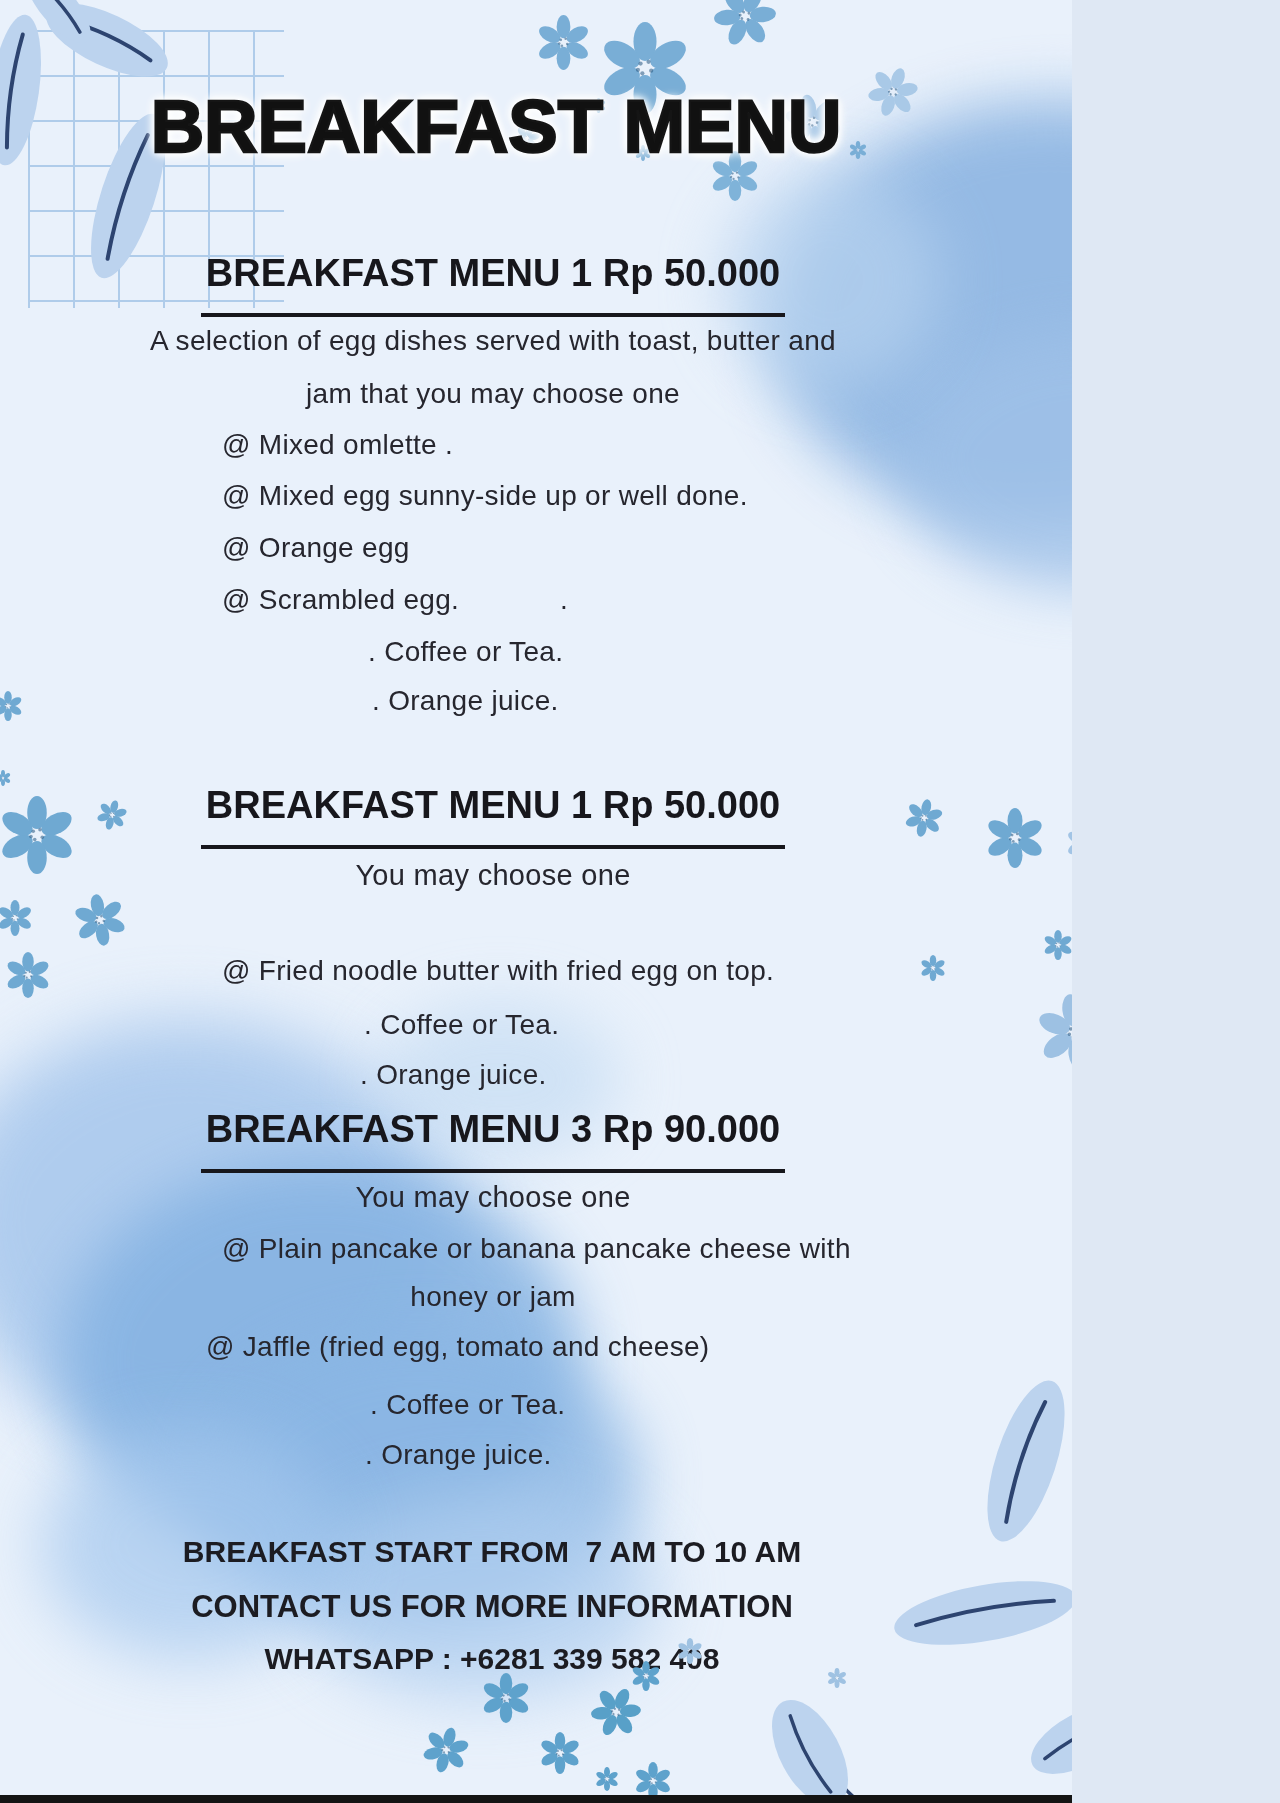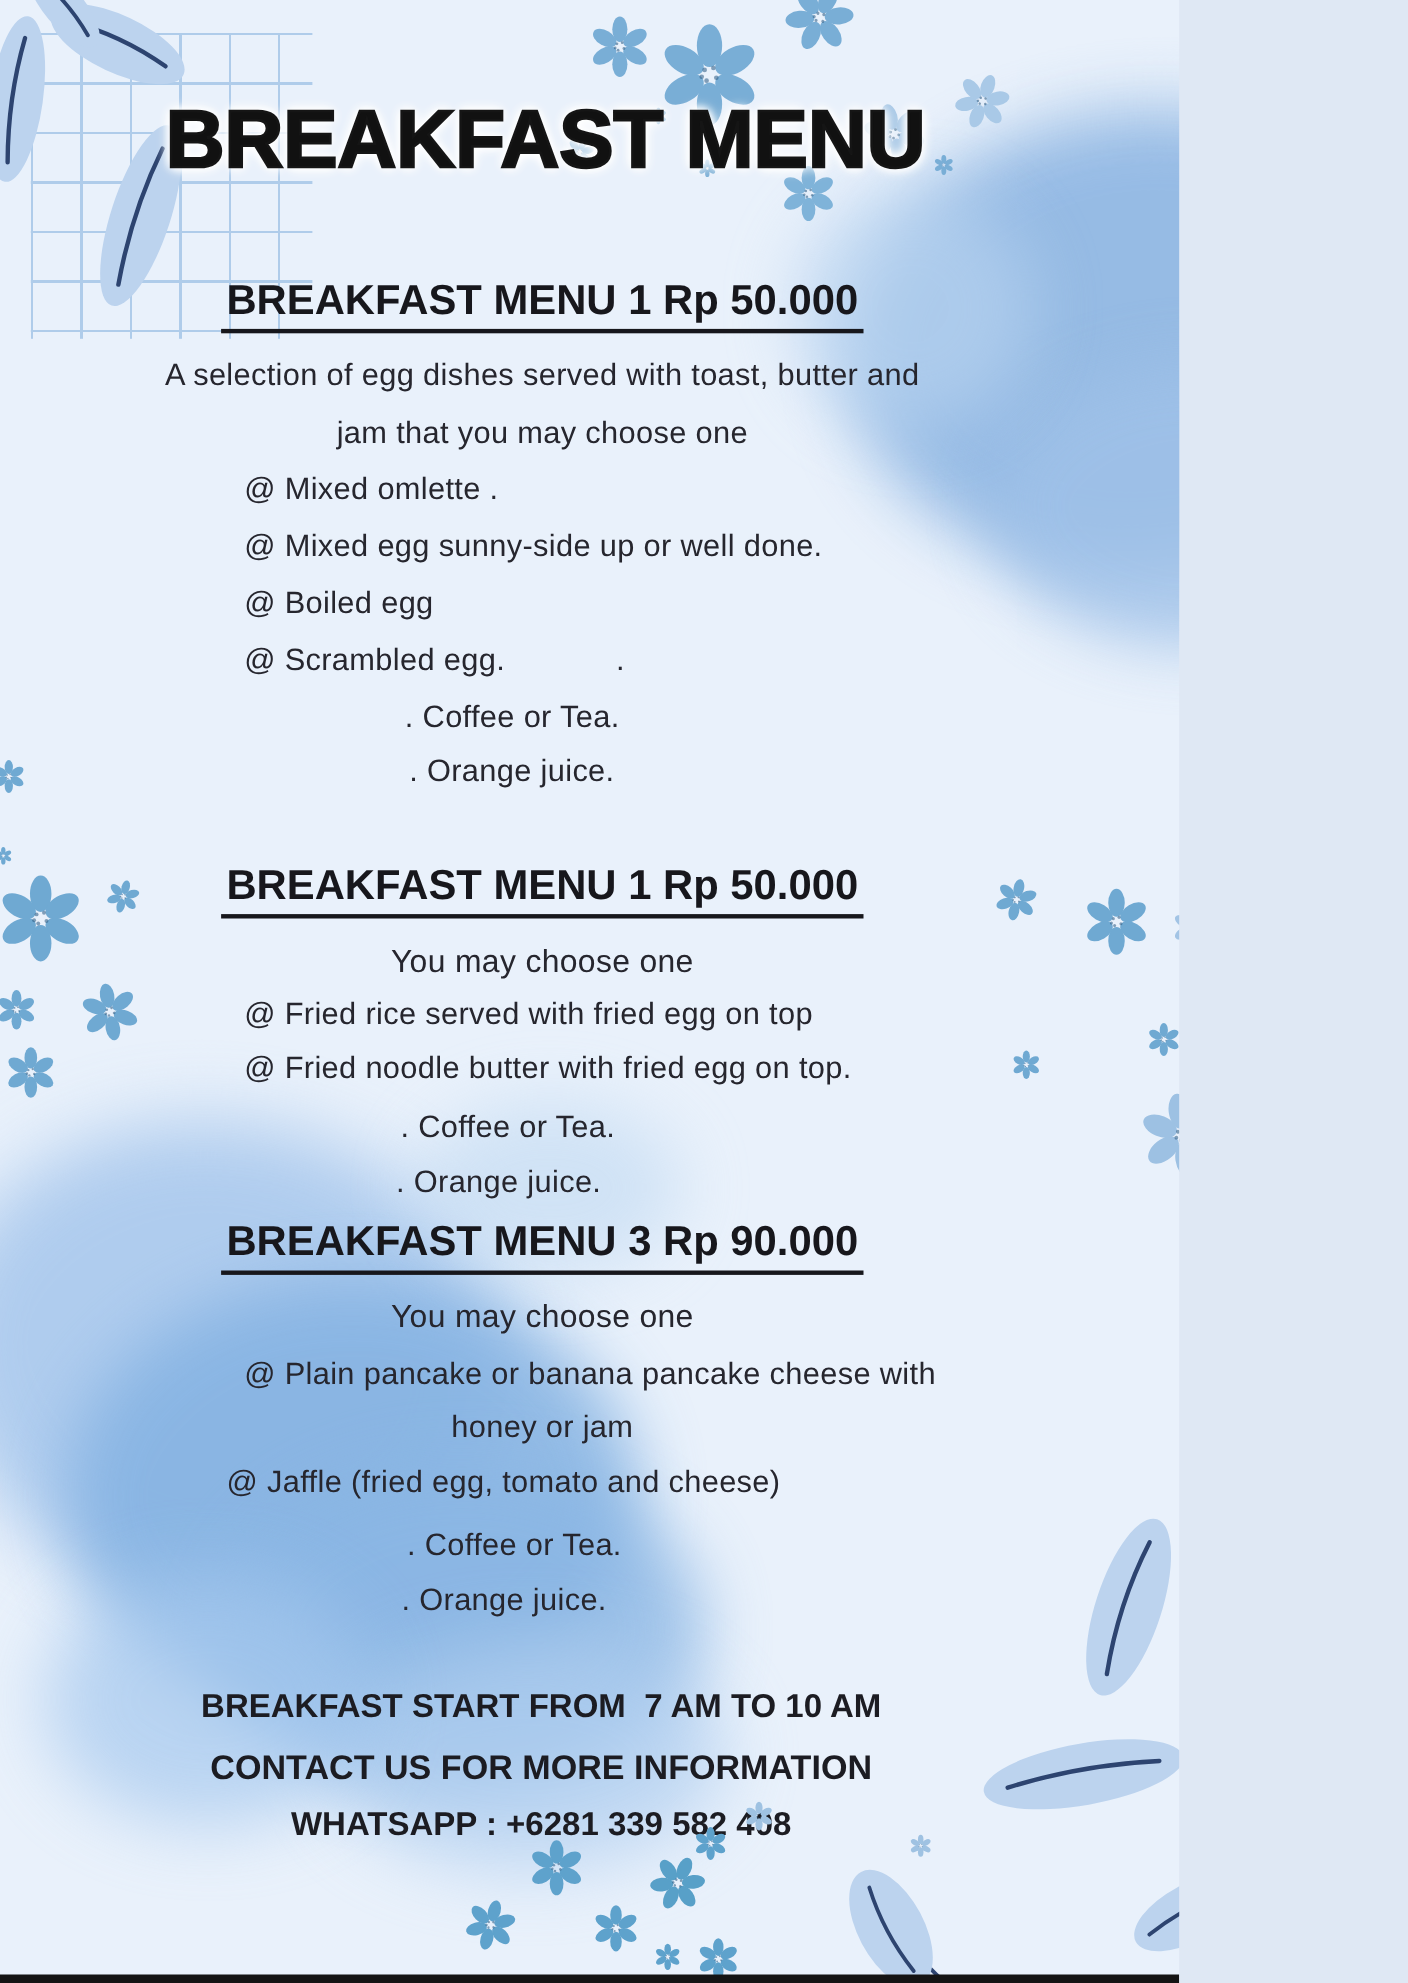--- a/index.html
+++ b/index.html
@@ -11,21 +11,21 @@
                          repeating-linear-gradient(to right,#a6c6e8 0 2px,transparent 2px 45px);}
   .deco{position:absolute;z-index:3;overflow:visible;}
   .deco-top{z-index:7;}
   .fl{position:absolute;overflow:visible;z-index:4;fill:currentColor;}
   .fl.top{z-index:7;}
   .txt{position:absolute;z-index:5;color:#26262e;font-size:28px;letter-spacing:.3px;white-space:nowrap;line-height:1.2;}
   .sub{font-size:29px;}
   .center{left:0;width:100%;text-align:center;transform:translateX(-43px);}
   .heading{position:absolute;z-index:5;left:0;width:100%;text-align:center;transform:translateX(-43px);
            font-size:38px;font-weight:bold;color:#17171c;white-space:nowrap;line-height:1.15;}
-  .heading span{display:inline-block;border-bottom:4px solid #17171c;padding:0 5px 3px;}
+  .heading span{display:inline-block;border-bottom:4px solid #17171c;padding:0 5px 17px;}
   .title{position:absolute;top:84px;left:0;width:100%;margin:0;text-align:center;transform:translateX(-40px);
          z-index:6;font-size:74px;font-weight:bold;color:#111;-webkit-text-stroke:2.5px #151515;
          text-shadow:0 0 8px #fff,0 0 14px #fff,2px 2px 10px #fff,-2px -2px 10px #fff;white-space:nowrap;}
   .footer{position:absolute;z-index:5;left:0;width:100%;text-align:center;transform:translateX(-44px);
           font-weight:bold;font-size:30px;color:#1c1c22;white-space:pre;line-height:1.2;}
   .bar{position:absolute;left:0;bottom:0;width:100%;height:8px;background:#141414;z-index:9;}
 </style>
 </head>
 <body>
 
@@ -236,29 +236,28 @@
     </g>
   </svg>
 
   <h1 class="title">BREAKFAST MENU</h1>
 
   <div class="heading" style="top:252px"><span>BREAKFAST MENU 1 Rp 50.000</span></div>
   <div class="txt center" style="top:324px">A selection of egg dishes served with toast, butter and</div>
   <div class="txt center" style="top:377px">jam that you may choose one</div>
   <div class="txt" style="left:222px;top:428px">@ Mixed omlette .</div>
   <div class="txt" style="left:222px;top:479px">@ Mixed egg sunny-side up or well done.</div>
-  <div class="txt" style="left:222px;top:531px">@ Boiled egg</div>
+  <div class="txt" style="left:222px;top:531px">@ Orange egg</div>
   <div class="txt" style="left:222px;top:583px">@ Scrambled egg.</div>
   <div class="txt" style="left:560px;top:583px">.</div>
   <div class="txt" style="left:368px;top:635px">. Coffee or Tea.</div>
   <div class="txt" style="left:372px;top:684px">. Orange juice.</div>
 
   <div class="heading" style="top:784px"><span>BREAKFAST MENU 1 Rp 50.000</span></div>
   <div class="txt sub center" style="top:858px">You may choose one</div>
-  <div class="txt" style="left:222px;top:905px">@ Fried rice served with fried egg on top</div>
   <div class="txt" style="left:222px;top:954px">@ Fried noodle butter with fried egg on top.</div>
   <div class="txt" style="left:364px;top:1008px">. Coffee or Tea.</div>
   <div class="txt" style="left:360px;top:1058px">. Orange juice.</div>
 
   <div class="heading" style="top:1108px"><span>BREAKFAST MENU 3 Rp 90.000</span></div>
   <div class="txt sub center" style="top:1180px">You may choose one</div>
   <div class="txt" style="left:222px;top:1232px">@ Plain pancake or banana pancake cheese with</div>
   <div class="txt center" style="top:1280px">honey or jam</div>
   <div class="txt" style="left:206px;top:1330px">@ Jaffle (fried egg, tomato and cheese)</div>
   <div class="txt" style="left:370px;top:1388px">. Coffee or Tea.</div>

